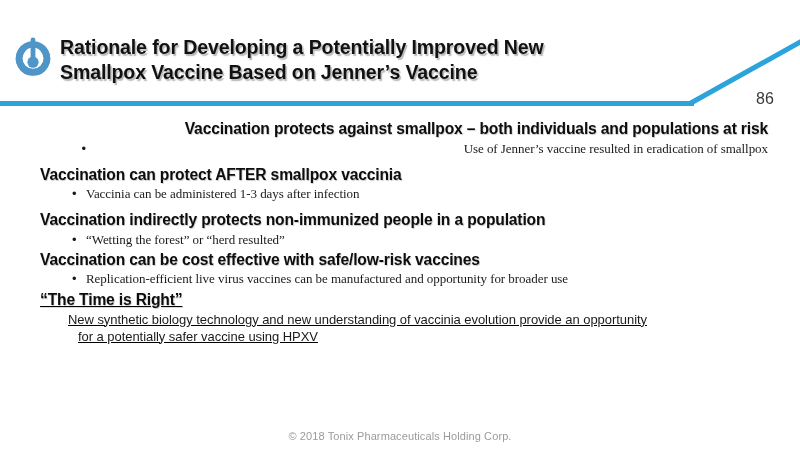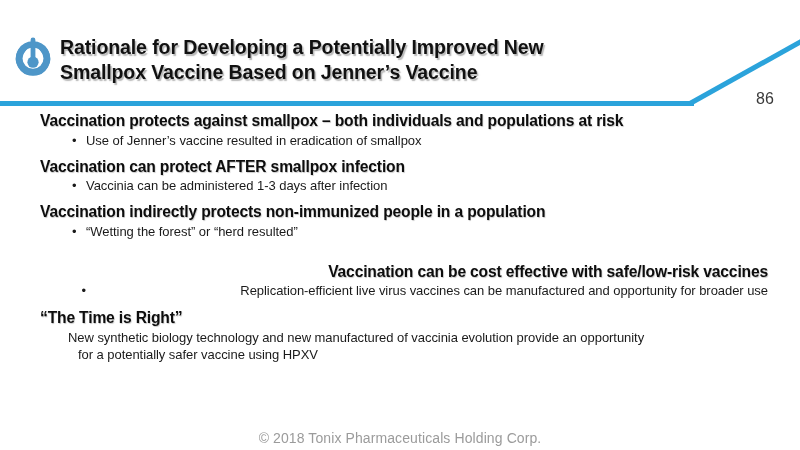--- a/index.html
+++ b/index.html
@@ -106,45 +106,46 @@
     font-size: 13px;
     line-height: 17px;
     color: #1a1a1a;
   }
   .bullet-text {
     flex: 1 1 auto;
     font-size: 13px;
     line-height: 17px;
     color: #1a1a1a;
     letter-spacing: -0.05px;
+    font-family: Liberation Serif, serif;
   }
   .plain-para {
     padding-left: 28px;
     font-size: 13px;
     line-height: 17px;
     color: #1a1a1a;
     letter-spacing: -0.05px;
     text-indent: 0;
   }
   .plain-para .cont { display: block; padding-left: 10px; }
 
-  .sec-1 { margin-top: 0px; }
+  .sec-1 { margin-top: 8px; text-align: right; }
   .sec-2 { margin-top: 9px; }
   .sec-3 { margin-top: 9px; }
-  .sec-4 { margin-top: 23px; text-align: right; }
-  .sec-5 { margin-top: 10px; }
+  .sec-4 { margin-top: 3px; }
+  .sec-5 { margin-top: 4px; text-decoration: underline; }
 
   
   #footer {
     position: absolute;
     left: 0;
     top: 430px;
     width: 800px;
     text-align: center;
-    font-size: 14px;
+    font-size: 11px;
     color: #9b9b9b;
     letter-spacing: 0.1px;
   }
 </style>
 </head>
 <body>
 
 <div id="slide">
 
   <div id="header">
@@ -178,21 +179,21 @@
 
     <div class="section sec-1">
       <div class="sec-head">Vaccination protects against smallpox – both individuals and populations at risk</div>
       <div class="bullet-row">
         <span class="bullet-mark">•</span>
         <span class="bullet-text">Use of Jenner’s vaccine resulted in eradication of smallpox</span>
       </div>
     </div>
 
     <div class="section sec-2">
-      <div class="sec-head">Vaccination can protect AFTER smallpox infection</div>
+      <div class="sec-head">Vaccination can protect AFTER smallpox vaccinia</div>
       <div class="bullet-row">
         <span class="bullet-mark">•</span>
         <span class="bullet-text">Vaccinia can be administered 1-3 days after infection</span>
       </div>
     </div>
 
     <div class="section sec-3">
       <div class="sec-head">Vaccination indirectly protects non-immunized people in a population</div>
       <div class="bullet-row">
         <span class="bullet-mark">•</span>
@@ -204,21 +205,21 @@
       <div class="sec-head">Vaccination can be cost effective with safe/low-risk vaccines</div>
       <div class="bullet-row">
         <span class="bullet-mark">•</span>
         <span class="bullet-text">Replication-efficient live virus vaccines can be manufactured and opportunity for broader use</span>
       </div>
     </div>
 
     <div class="section sec-5">
       <div class="sec-head">“The Time is Right”</div>
       <div class="plain-para">
-        <span>New synthetic biology technology and new manufactured of vaccinia evolution provide an opportunity</span>
+        <span>New synthetic biology technology and new understanding of vaccinia evolution provide an opportunity</span>
         <span class="cont">for a potentially safer vaccine using HPXV</span>
       </div>
     </div>
 
   </div>
 
   <div id="footer">© 2018 Tonix Pharmaceuticals Holding Corp.</div>
 
 </div>
 

